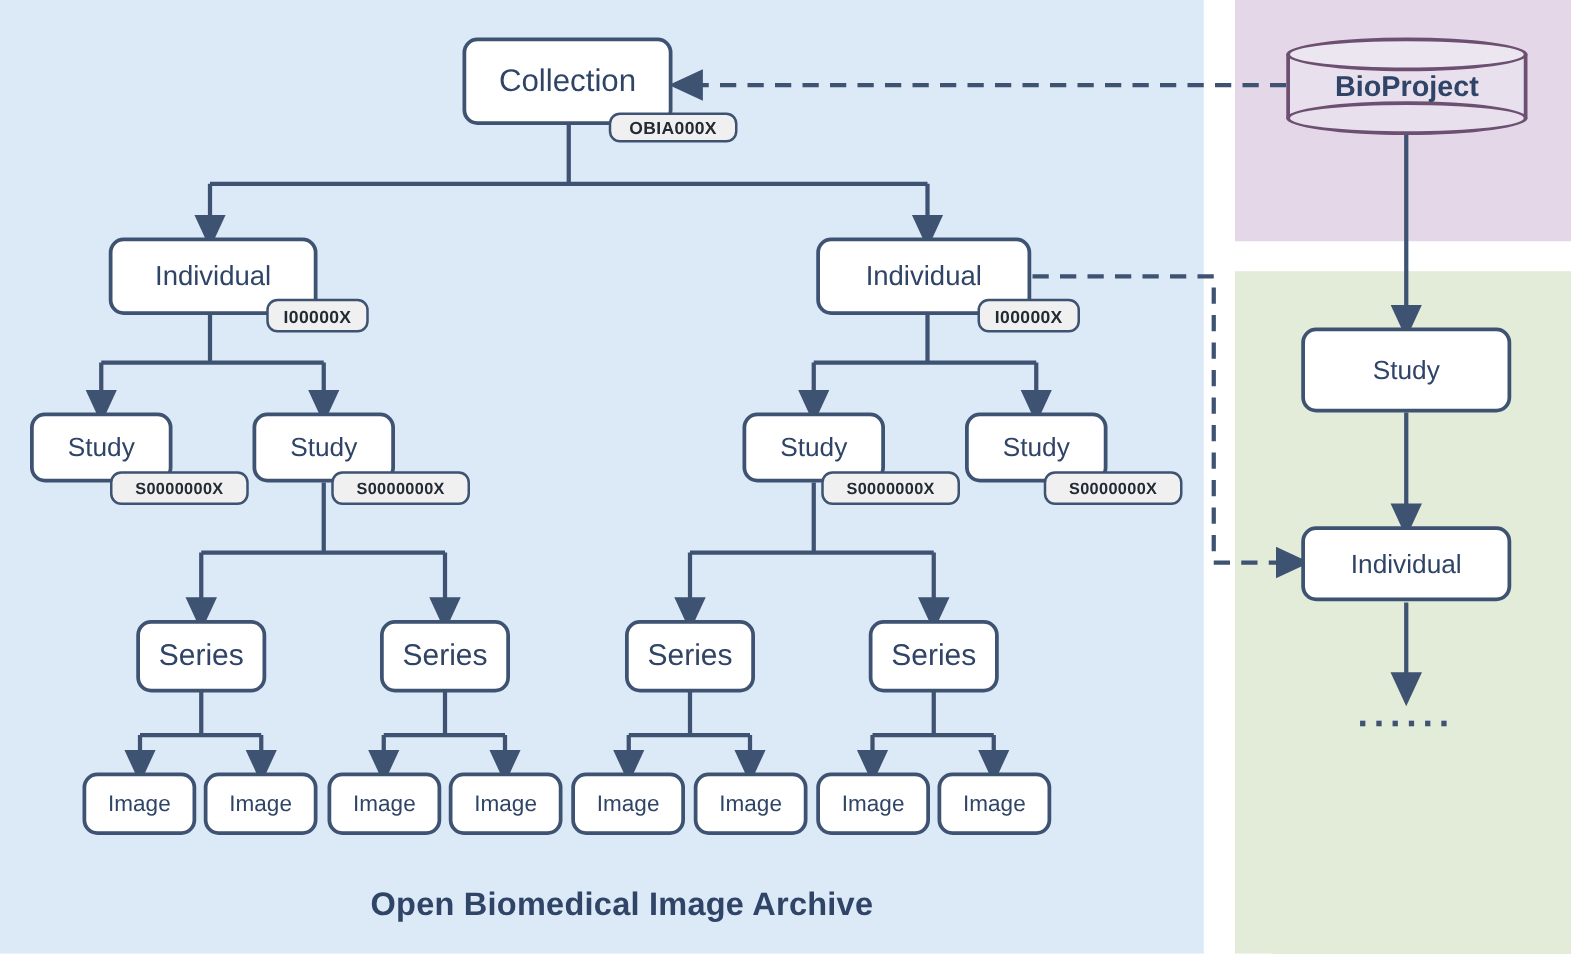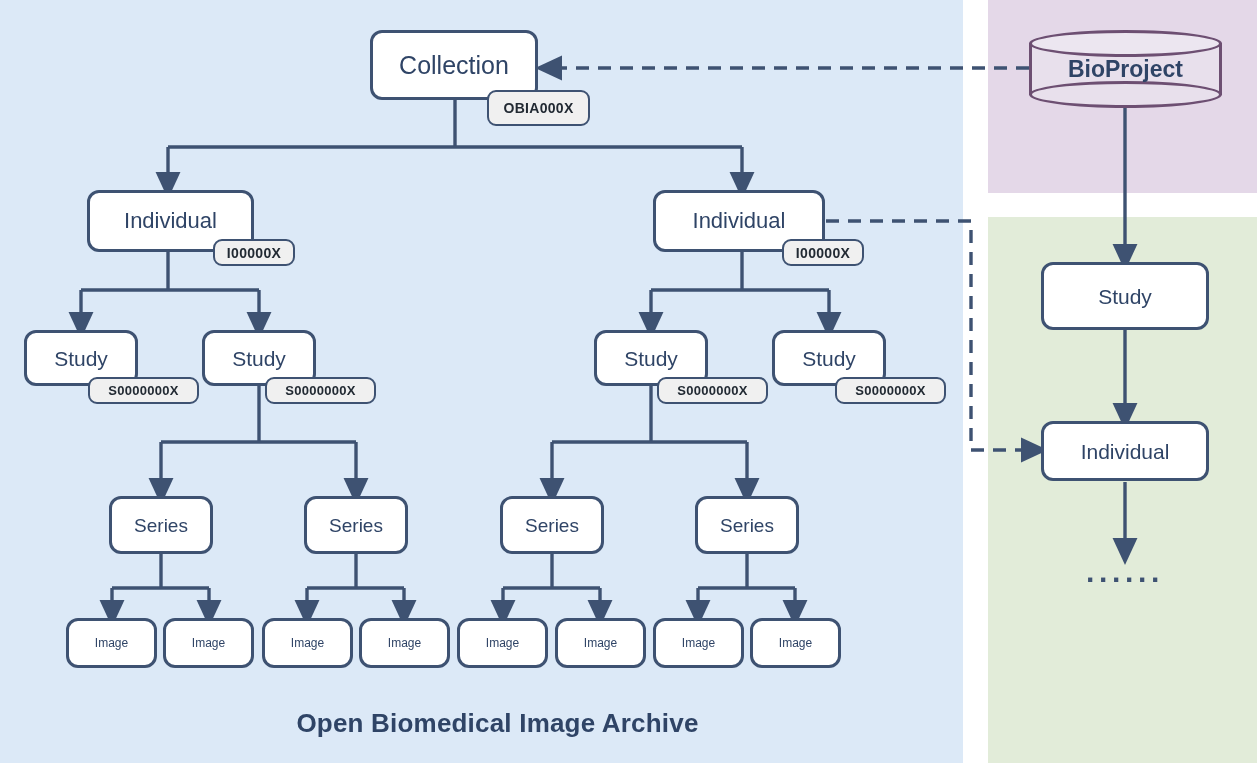--- a/index.html
+++ b/index.html
@@ -25,22 +25,22 @@
     position:absolute; background:#ffffff;
     border:3px solid #3e5272; border-radius:12px;
     display:flex; align-items:center; justify-content:center;
     color:#2f4466; z-index:5;
   }
   .node span{ pointer-events:none; line-height:1; }
 
   .n-collection{ font-size:25px; }
   .n-individual{ font-size:22px; }
   .n-study{ font-size:21px; }
-  .n-series{ font-size:19px;justify-content:center; }
-  .n-image{ font-size:12px; }
+  .n-series{ font-size:24px;justify-content:center; }
+  .n-image{ font-size:18px; }
   .n-gsa{ font-size:21px; }
 
   
   .chip{
     position:absolute; background:#f0f0f0;
     border:2.5px solid #3e5272; border-radius:9px;
     display:flex; align-items:center; justify-content:center;
     font-size:14px; font-weight:bold; color:#222a33;
     letter-spacing:0.3px; z-index:9; white-space:nowrap;
   }
@@ -150,21 +150,21 @@
 
     <g stroke="#3e5272" stroke-width="3.4" fill="none" stroke-dasharray="13 9" stroke-linecap="butt">
       <path d="M1029,68 L548,68" marker-end="url(#arrd)"></path>
       <path d="M826,221 L971,221 L971,450 L1035,450" marker-end="url(#arrd)"></path>
     </g>
   </svg>
 
   <div class="node n-collection" style="left:370px; top:30px; width:168px; height:70px;">
     <span>Collection</span>
   </div>
-  <div class="chip" style="left:487px; top:90px; width:103px; height:36px;">
+  <div class="chip" style="left:487px; top:90px; width:103px; height:24px;">
     <span>OBIA000X</span>
   </div>
 
   <div class="node n-individual" style="left:87px; top:190px; width:167px; height:62px;">
     <span>Individual</span>
   </div>
   <div class="chip" style="left:213px; top:239px; width:82px; height:27px;">
     <span>I00000X</span>
   </div>
 

